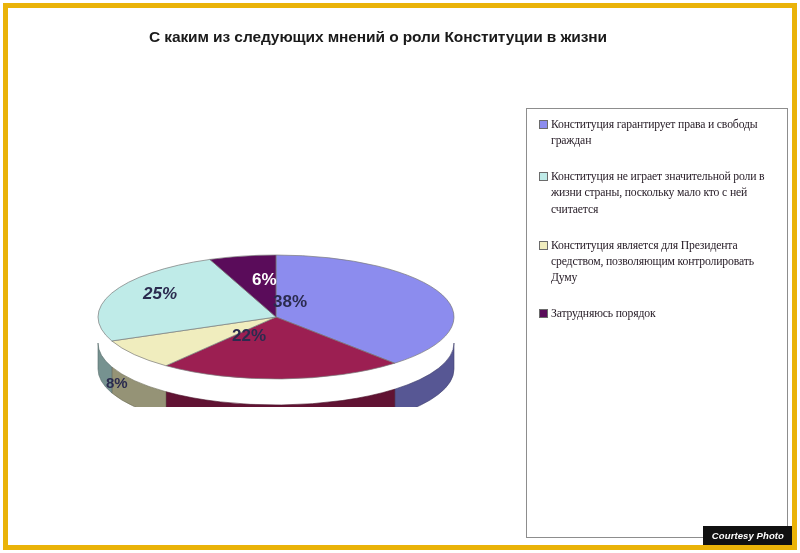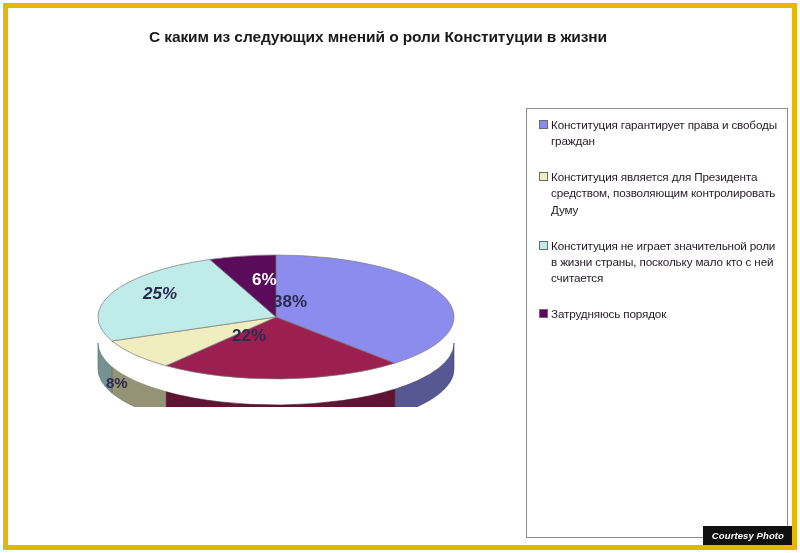--- a/index.html
+++ b/index.html
@@ -75,20 +75,21 @@
   #pct-4 { left: 244px; top: 262px; color: #ffffff; }
 
   
   #legend {
     position: absolute;
     left: 518px; top: 100px;
     width: 262px; height: 430px;
     border: 1px solid #8d8d8d;
     background: #ffffff;
     padding: 8px 6px 8px 12px;
+    font-family: Liberation Serif, serif;
   }
   .legend-item {
     display: flex;
     align-items: flex-start;
     margin-bottom: 20px;
   }
   .legend-swatch {
     flex: 0 0 auto;
     width: 9px; height: 9px;
     margin-top: 3px;
@@ -151,26 +152,26 @@
   <div class="pct" id="pct-2">8%</div>
   <div class="pct" id="pct-3">25%</div>
   <div class="pct" id="pct-4">6%</div>
 
   <div id="legend">
     <div class="legend-item">
       <span class="legend-swatch" style="background: rgb(140, 140, 238);"></span>
       <span class="legend-label">Конституция гарантирует права и свободы граждан</span>
     </div>
     <div class="legend-item">
+      <span class="legend-swatch" style="background: rgb(191, 235, 232);"></span>
+      <span class="legend-label">Конституция не играет значительной роли в жизни страны, поскольку мало кто с ней считается</span>
+    </div>
+    <div class="legend-item">
       <span class="legend-swatch" style="background: rgb(240, 237, 190);"></span>
       <span class="legend-label">Конституция является для Президента средством, позволяющим контролировать Думу</span>
-    </div>
-    <div class="legend-item">
-      <span class="legend-swatch" style="background: rgb(191, 235, 232);"></span>
-      <span class="legend-label">Конституция не играет значительной роли в жизни страны, поскольку мало кто с ней считается</span>
     </div>
     <div class="legend-item">
       <span class="legend-swatch" style="background: rgb(90, 12, 90);"></span>
       <span class="legend-label">Затрудняюсь порядок</span>
     </div>
   </div>
 
   <div id="watermark">Courtesy Photo</div>
 
 </div>

